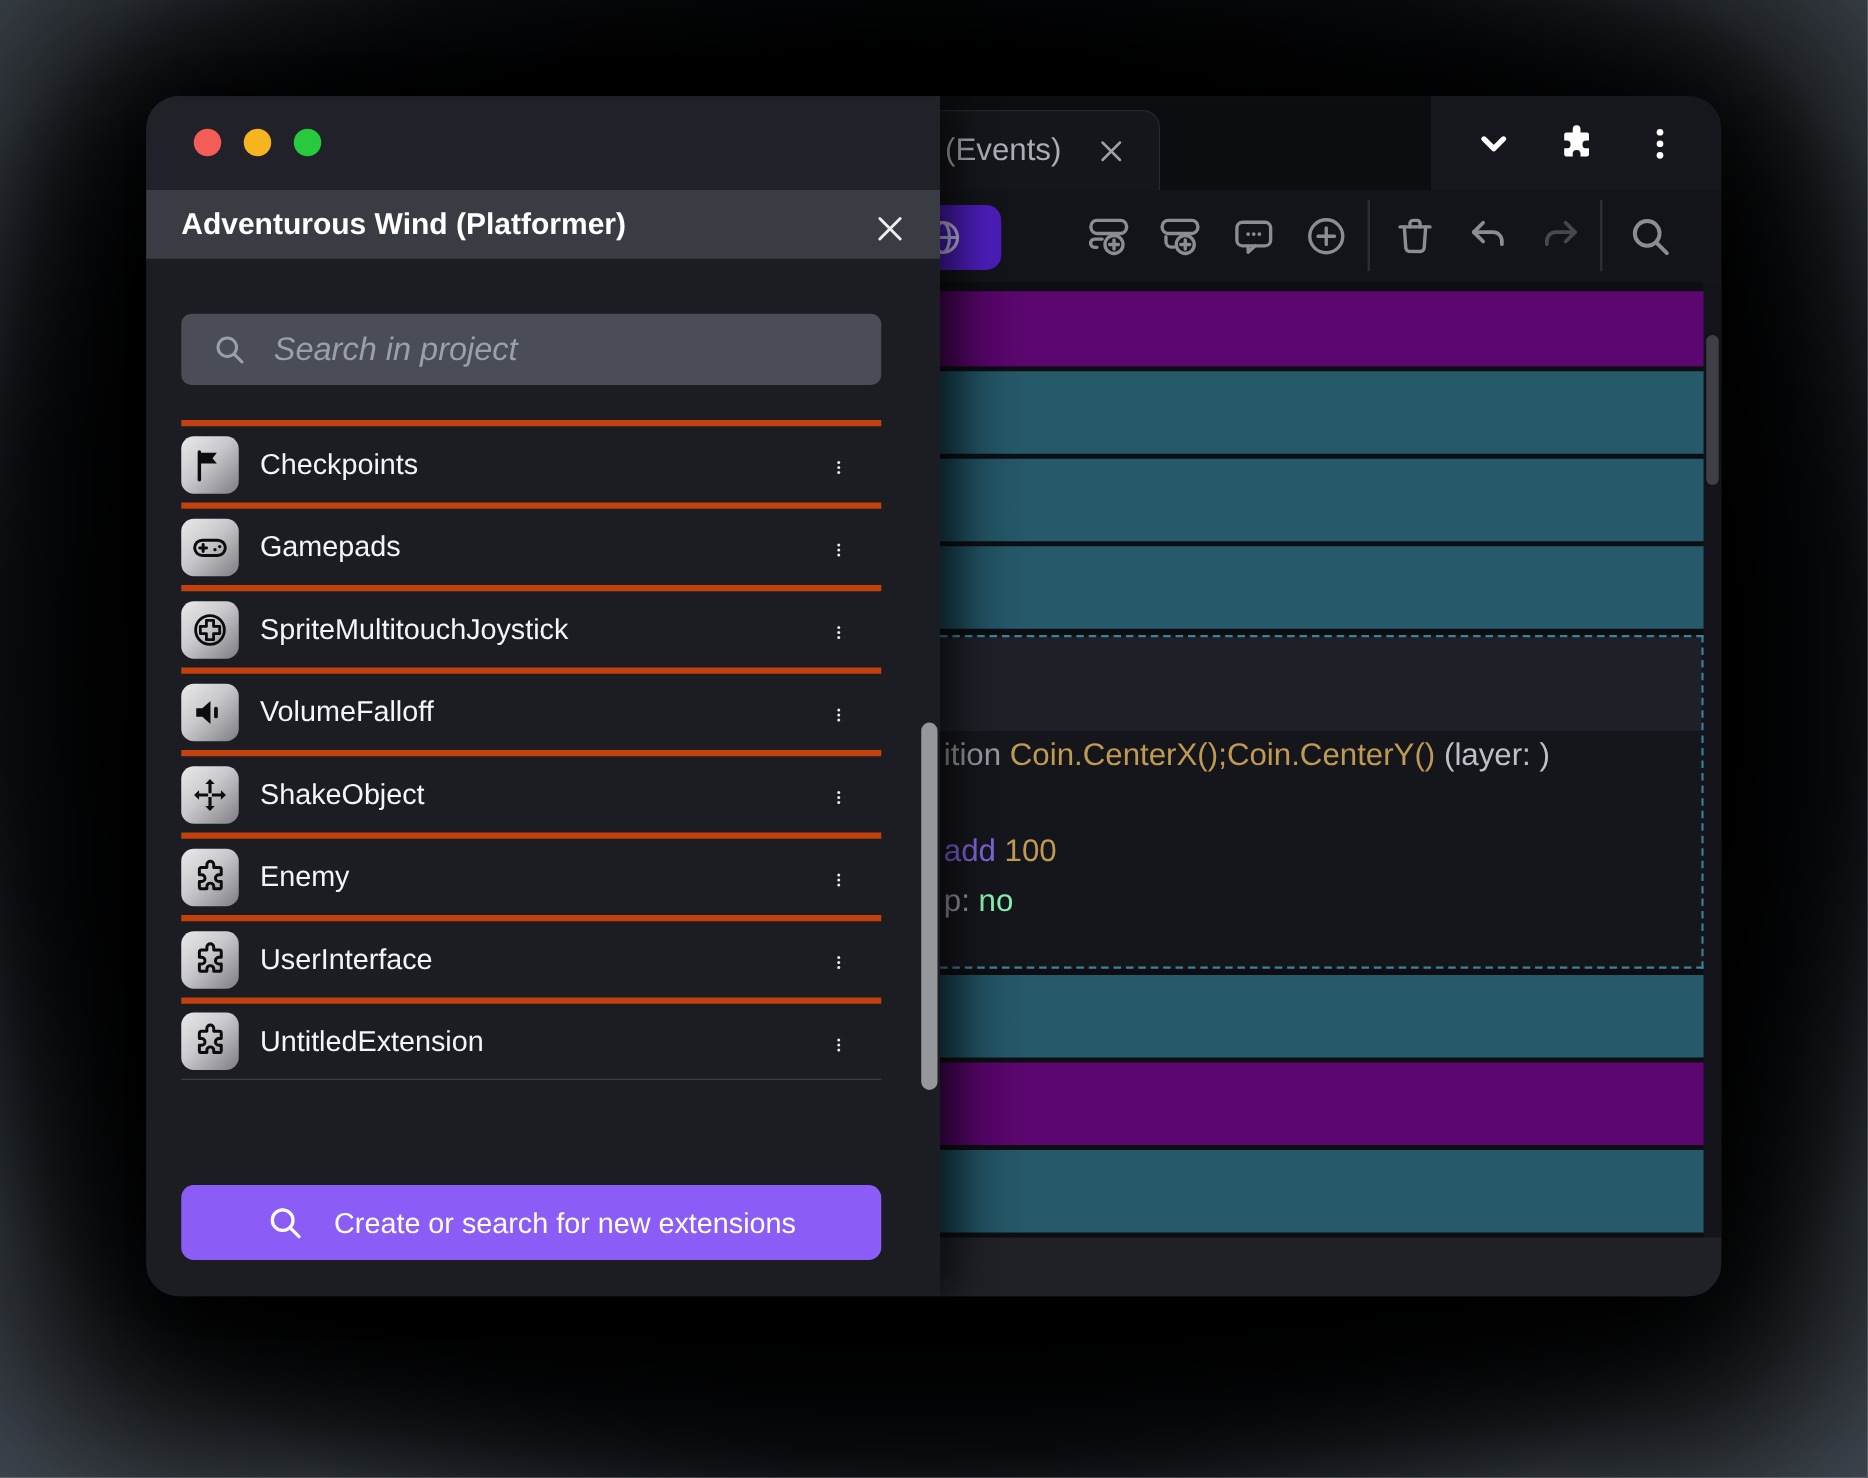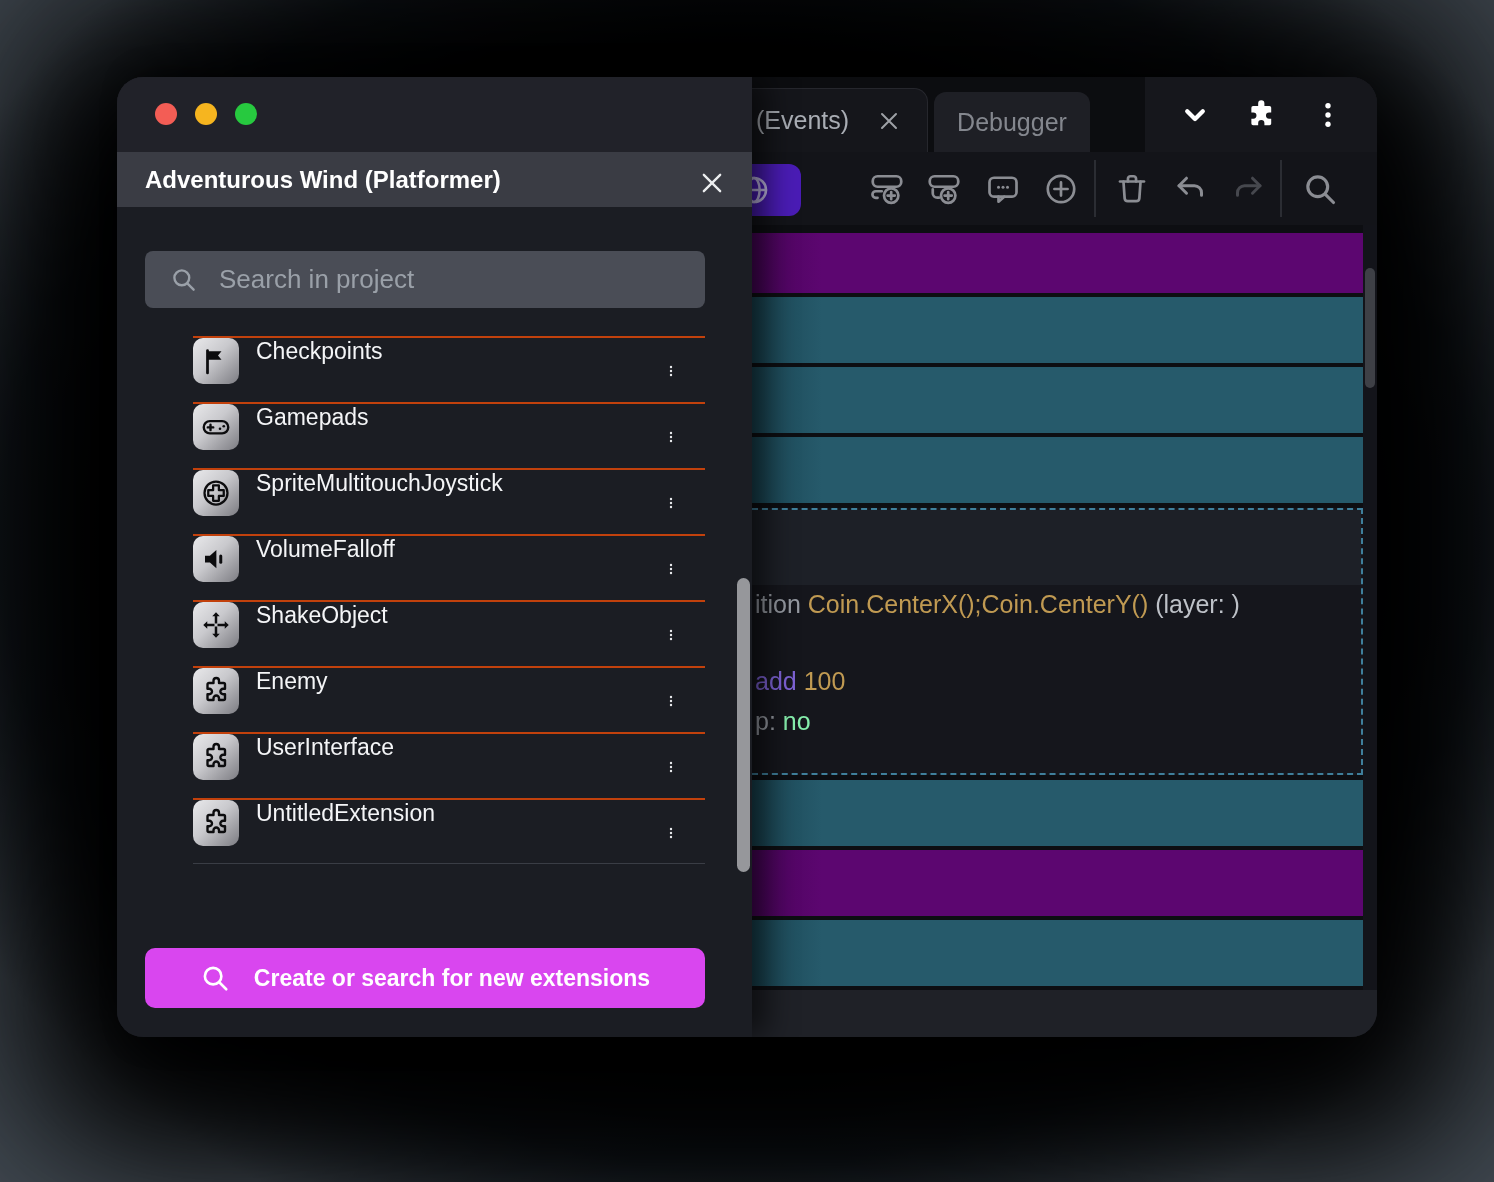--- a/index.html
+++ b/index.html
@@ -69,59 +69,56 @@
     position:absolute; left:0; top:75px; width:100%; height:55px; background:#3a3c44;
     display:flex; align-items:center;
   }
   .drawer-title { margin-left:28px; color:#fff; font-size:24px; font-weight:700; }
   .drawer-close { position:absolute; right:26px; top:17px; width:28px; height:28px; color:#eceef0; }
   .search-field {
     position:absolute; left:28px; top:174px; width:560px; height:57px; background:#4a4d56;
     border-radius:8px; display:flex; align-items:center;
   }
   .search-field .sicon { margin-left:25px; width:27px; height:27px; color:#9aa0a8; }
-  .search-placeholder { margin-left:22px; color:#9aa0a8; font-size:26px; }
+  .search-placeholder { margin-left:22px; color:#9aa0a8; font-size:26px;font-style:italic; }
   .ext-list { position:absolute; left:28px; top:259px; width:560px; }
-  .ext-row { height:66px; border-top:2px solid #c2410c; display:flex; align-items:flex-start; position:relative;margin-left:48px; }
+  .ext-row { height:66px; border-top:5px solid #c2410c; display:flex; align-items:center; position:relative; }
   .ext-row:last-child { border-bottom:1px solid #3a3d45; }
   .ext-tile {
     width:46px; height:46px; border-radius:10px; flex:0 0 46px;
     background:linear-gradient(135deg,#e9e9eb 0%,#c9c9cd 45%,#7c7c82 100%);
     display:flex; align-items:center; justify-content:center; color:#0c0c0e;
   }
   .ext-tile svg { width:30px; height:30px; }
   .ext-label { margin-left:17px; color:#f4f5f7; font-size:23px; font-weight:500; }
   .kebab { position:absolute; right:26px; top:14px; width:16px; height:38px; color:#e9ebee; display:flex; align-items:center; justify-content:center; }
   .drawer-scroll-thumb { position:absolute; left:620px; top:501px; width:13px; height:294px; border-radius:7px; background:#96979b; }
   .create-btn {
     position:absolute; left:28px; top:871px; width:560px; height:60px; border:none; cursor:pointer;
-    border-radius:10px; background:#d946ef; color:#fff; font-size:23px; font-weight:700;
+    border-radius:10px; background:#8b5cf6; color:#fff; font-size:23px; font-weight:400;
     font-family:"Liberation Sans", sans-serif; display:flex; align-items:center; justify-content:center;
   }
   .create-btn .bicon { width:30px; height:30px; margin-right:24px; color:#fff; }
   .icon-slot svg { display:block; width:100%; height:100%; }
 </style>
 </head>
 <body>
 
 <div class="app-window">
 
   <div class="editor">
 
     <div class="topbar-left">
       <div class="tab-events">
         <span class="tab-label">(Events)</span>
         <span class="tab-close icon-slot">
             <svg viewBox="0 0 24 24" fill="none" stroke="currentColor" stroke-linecap="round" stroke-linejoin="round" stroke-width="2">
               <path d="M5 5l14 14M19 5 5 19"></path>
             </svg>
           </span>
-      </div>
-      <div class="tab-debugger">
-        <span>Debugger</span>
       </div>
     </div>
 
     <div class="topbar-right">
       <span class="ticon icon-slot">
           <svg viewBox="0 0 24 24" fill="none" stroke="currentColor" stroke-linecap="round" stroke-linejoin="round" stroke-width="3">
             <path d="M6.5 9.3 12 14.8l5.5-5.5"></path>
           </svg>
         </span>
       <span class="ticon icon-slot">

